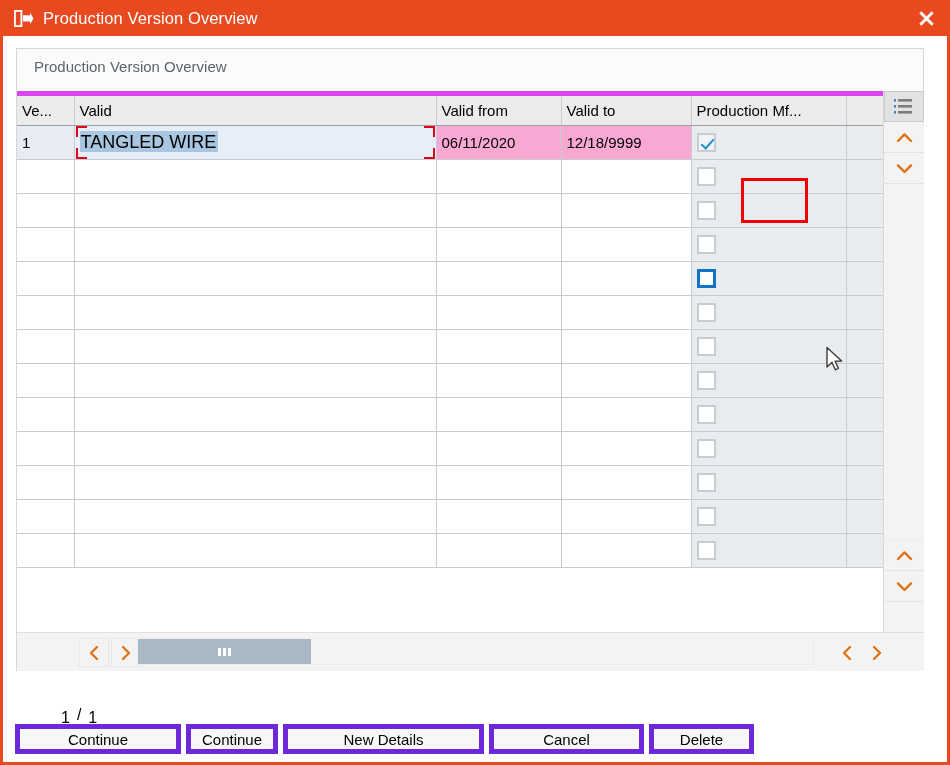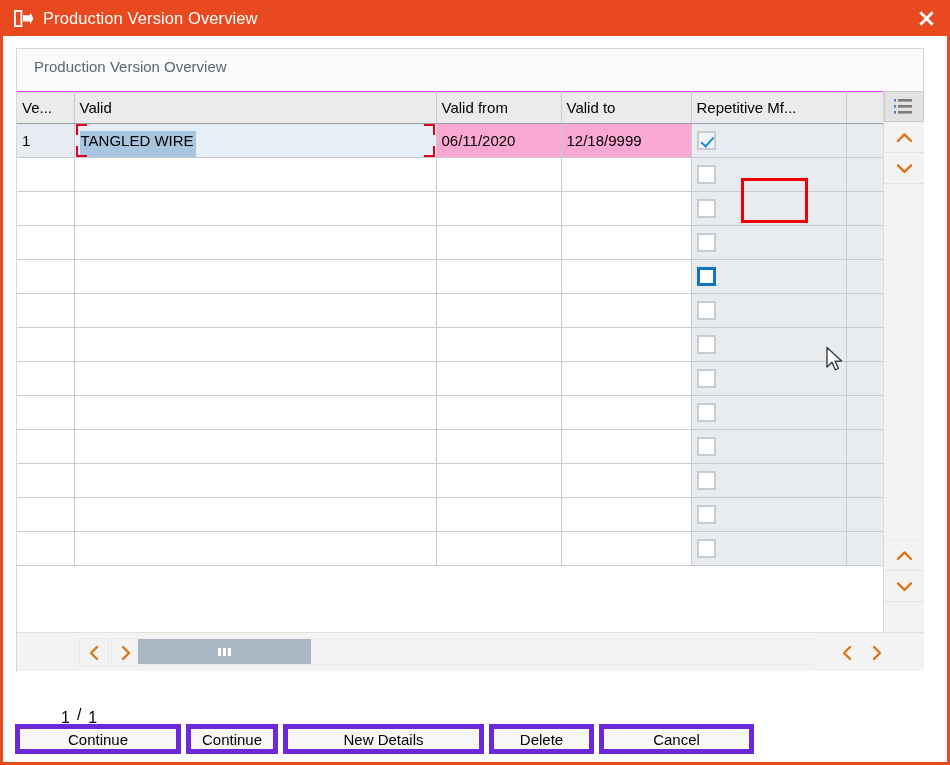--- a/index.html
+++ b/index.html
@@ -120,21 +120,21 @@
     font-size: 15px;
     font-weight: normal;
     text-align: left;
     box-sizing: border-box;
     overflow: hidden;
     white-space: nowrap;
   }
   table.grid thead th {
     background: #ebebeb;
     border-bottom: 1px solid #9aa0a6;
-    border-top: 1px solid #d946ef;
+    border-top: 5px solid #d946ef;
     height: 32px;
     color: #000;
   }
   
   col.c-ver  { width: 57px; }
   col.c-text { width: 362px; }
   col.c-from { width: 125px; }
   col.c-to   { width: 130px; }
   col.c-rep  { width: 155px; }
   col.c-pad  { width: 37px; }
@@ -147,22 +147,22 @@
 
   
   tr.row-first td.cell-ver  { background: #e6ecf2; }
   tr.row-first td.cell-text { background: #e6eef7; position: relative; }
   tr.row-first td.cell-date { background: #f9a8d4; }
   tr.row-first td.cell-rep  { background: #e8ecef; }
 
   .text-selected {
     background: #a8c6e0;
     color: #000;
-    padding: 1px 2px 8px 1px;
-    font-size: 15px;
+    padding: 1px 2px 0 1px;
+    font-size: 18px;
   }
 
   
   .focus-brackets {
     position: absolute;
     left: 1px; top: 0px; right: 1px; bottom: 0px;
     pointer-events: none;
   }
   .focus-brackets i {
     position: absolute;
@@ -385,21 +385,21 @@
             <col class="c-to">
               <col class="c-rep">
               <col class="c-pad">
           </colgroup>
           <thead>
             <tr>
               <th>Ve...</th>
               <th>Valid</th>
               <th>Valid from</th>
               <th>Valid to</th>
-              <th>Repetitive Mf...</th>
+              <th>Production Mf...</th>
               <th style="border-right:none;"></th>
             </tr>
           </thead>
           <tbody id="grid-body">
               <tr class="row-first">
                 <td class="cell-ver">1</td>
                 <td class="cell-text"><span class="text-selected">TANGLED WIRE</span><span class="focus-brackets">
                     <i class="tl"></i>
                     <i class="tr"></i>
                     <i class="bl"></i>
@@ -581,22 +581,22 @@
     <div id="pager">
       <span class="p-num">1</span>
       <span class="p-sep">/</span>
       <span class="p-num">1</span>
     </div>
 
     <div id="buttonbar">
       <div class="btn w-continue">Continue</div>
       <div class="btn w-details">Continue</div>
       <div class="btn w-newdet">New Details</div>
+      <div class="btn w-cancel">Cancel</div>
       <div class="btn w-delete">Delete</div>
-      <div class="btn w-cancel">Cancel</div>
     </div>
 
     <svg id="cursor" viewBox="0 0 20 28" style="left: 822px; top: 310px;">
       <path d="M2 1.5 L2 21 L7 16.3 L10.3 23.8 L13.4 22.4 L10.1 15.2 L16.6 15.1 Z" fill="#ffffff" stroke="#3c3c3c" stroke-width="1.4" stroke-linejoin="round"></path>
     </svg>
 
   </div>
 </div>
 
 </body></html>

